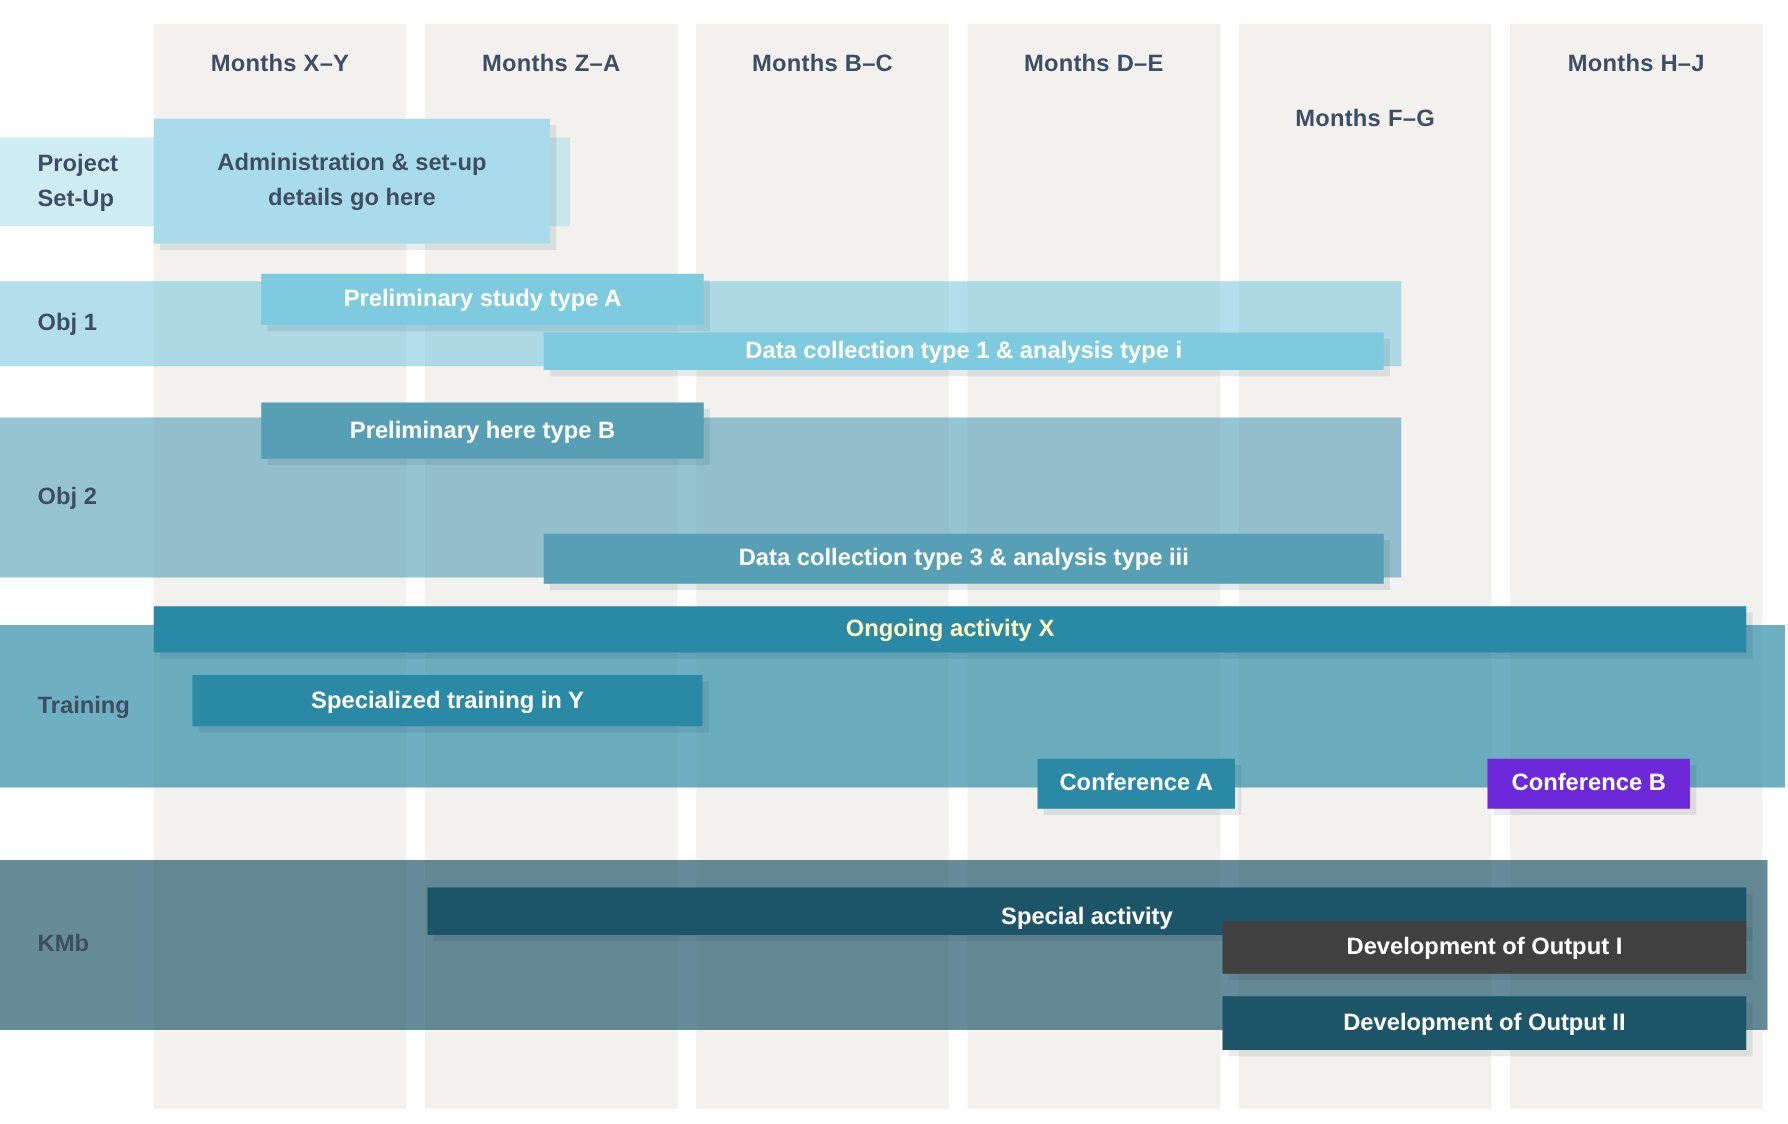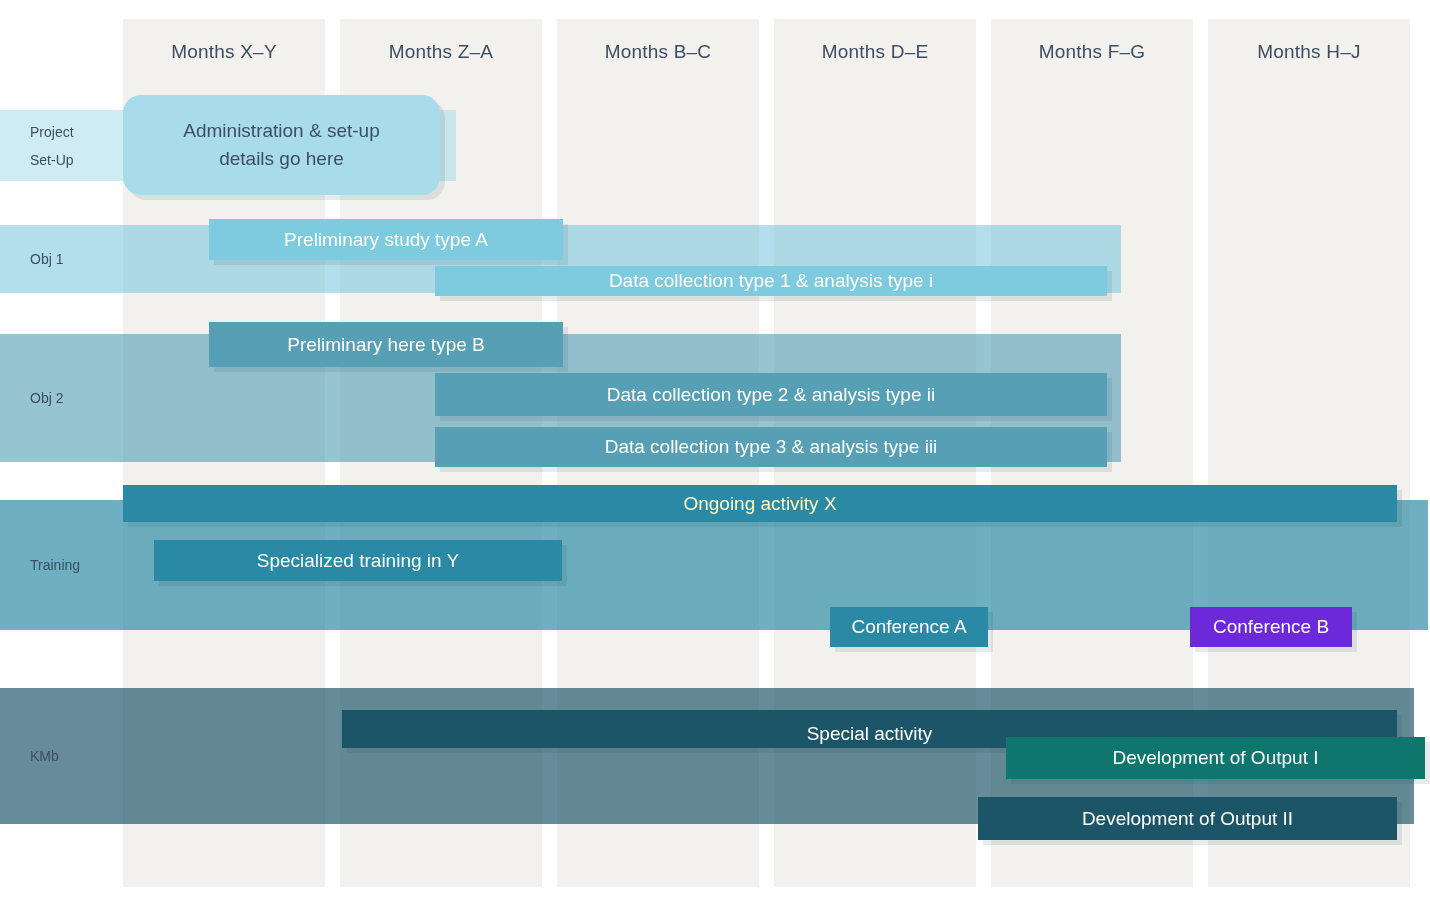--- a/index.html
+++ b/index.html
@@ -2,33 +2,33 @@
 <html><head>
 <meta charset="utf-8">
 <style>
   html,body{margin:0;padding:0;background:#ffffff;}
   #gantt{
     position:relative;
     width:1430px;height:899px;
     background:#ffffff;
     overflow:hidden;
     font-family:"Liberation Sans", sans-serif;
-    font-weight:400;
+    font-weight:700;
   }
   .col-band{position:absolute;top:19px;height:868px;}
   .col-header{
     position:absolute;top:40px;height:24px;
     display:flex;align-items:center;justify-content:center;
     font-size:19px;letter-spacing:0.2px;
   }
   .row-band{position:absolute;}
   .row-label{
     position:absolute;left:30px;width:110px;
     display:flex;flex-direction:column;justify-content:center;
-    font-size:14px;line-height:28px;
+    font-size:19px;line-height:28px;
   }
   .bar{
     position:absolute;
     display:flex;flex-direction:column;align-items:center;justify-content:center;
     font-size:19px;line-height:28px;text-align:center;
     box-shadow:5px 5px 0 rgba(30,60,80,0.10);
     white-space:nowrap;
   }
 </style>
 </head>
@@ -37,51 +37,48 @@
 <div id="gantt" style="width: 1430px; height: 899px; background: rgb(255, 255, 255);">
     <div class="col-band" style="left: 123px; width: 202px; background: rgb(242, 241, 238);"></div>
     <div class="col-header" style="left: 123px; width: 202px; color: rgb(61, 77, 99);">Months X–Y</div>
     <div class="col-band" style="left: 340px; width: 202px; background: rgb(242, 241, 238);"></div>
     <div class="col-header" style="left: 340px; width: 202px; color: rgb(61, 77, 99);">Months Z–A</div>
     <div class="col-band" style="left: 557px; width: 202px; background: rgb(242, 241, 238);"></div>
     <div class="col-header" style="left: 557px; width: 202px; color: rgb(61, 77, 99);">Months B–C</div>
     <div class="col-band" style="left: 774px; width: 202px; background: rgb(242, 241, 238);"></div>
     <div class="col-header" style="left: 774px; width: 202px; color: rgb(61, 77, 99);">Months D–E</div>
     <div class="col-band" style="left: 991px; width: 202px; background: rgb(242, 241, 238);"></div>
-    <div class="col-header" style="left: 991px; width: 202px; color: rgb(61, 77, 99);">Months F–G</div>
+    <div class="col-header" style="left: 991px; width: 202px; color: rgb(61, 77, 99); margin-top: 44px;">Months F–G</div>
     <div class="col-band" style="left: 1208px; width: 202px; background: rgb(242, 241, 238);"></div>
     <div class="col-header" style="left: 1208px; width: 202px; color: rgb(61, 77, 99);">Months H–J</div>
     <div class="row-band" style="left: 0px; top: 110px; width: 456px; height: 71px; background: rgba(168, 220, 234, 0.55);"></div>
     <div class="row-label" style="top: 110px; height: 71px; color: rgb(61, 77, 99);">
       <div>Project</div>
       <div>Set-Up</div>
     </div>
-    <div class="bar" style="left: 123px; top: 95px; width: 317px; height: 100px; background: rgb(168, 220, 234); color: rgb(63, 78, 99); border-radius: 18px;">
+    <div class="bar" style="left: 123px; top: 95px; width: 317px; height: 100px; background: rgb(168, 220, 234); color: rgb(63, 78, 99);">
       <div>Administration &amp; set-up</div>
       <div>details go here</div>
     </div>
     <div class="row-band" style="left: 0px; top: 225px; width: 1121px; height: 68px; background: rgba(126, 202, 222, 0.6);"></div>
     <div class="row-label" style="top: 225px; height: 68px; color: rgb(61, 77, 99);">
       <div>Obj 1</div>
     </div>
     <div class="bar" style="left: 209px; top: 219px; width: 354px; height: 41px; background: rgb(126, 202, 222); color: rgb(255, 255, 255);">
       <div>Preliminary study type A</div>
     </div>
     <div class="bar" style="left: 435px; top: 266px; width: 672px; height: 30px; background: rgb(126, 202, 222); color: rgb(255, 255, 255);">
       <div>Data collection type 1 &amp; analysis type i</div>
     </div>
     <div class="row-band" style="left: 0px; top: 334px; width: 1121px; height: 128px; background: rgba(87, 159, 180, 0.62);"></div>
     <div class="row-label" style="top: 334px; height: 128px; color: rgb(61, 77, 99);">
       <div>Obj 2</div>
     </div>
     <div class="bar" style="left: 209px; top: 322px; width: 354px; height: 45px; background: rgb(87, 159, 180); color: rgb(255, 255, 255);">
       <div>Preliminary here type B</div>
-    </div>
-    <div class="bar" style="left: 435px; top: 373px; width: 672px; height: 43px; background: rgb(87, 159, 180); color: rgb(255, 255, 255);">
-      <div>Data collection type 2 &amp; analysis type ii</div>
     </div>
     <div class="bar" style="left: 435px; top: 427px; width: 672px; height: 40px; background: rgb(87, 159, 180); color: rgb(255, 255, 255);">
       <div>Data collection type 3 &amp; analysis type iii</div>
     </div>
     <div class="row-band" style="left: 0px; top: 500px; width: 1428px; height: 130px; background: rgba(42, 137, 164, 0.68);"></div>
     <div class="row-label" style="top: 500px; height: 130px; color: rgb(61, 77, 99);">
       <div>Training</div>
     </div>
     <div class="bar" style="left: 123px; top: 485px; width: 1274px; height: 37px; background: rgb(42, 137, 164); color: #fef9c3;">
       <div>Ongoing activity X</div>
@@ -95,19 +92,19 @@
     <div class="bar" style="left: 1190px; top: 607px; width: 162px; height: 40px; background: #6d28d9; color: rgb(255, 255, 255);">
       <div>Conference B</div>
     </div>
     <div class="row-band" style="left: 0px; top: 688px; width: 1414px; height: 136px; background: rgba(29, 85, 104, 0.68);"></div>
     <div class="row-label" style="top: 688px; height: 136px; color: rgb(61, 77, 99);">
       <div>KMb</div>
     </div>
     <div class="bar" style="left: 342px; top: 710px; width: 1055px; height: 38px; background: rgb(29, 85, 104); color: rgb(255, 255, 255); justify-content: flex-end;">
       <div>Special activity</div>
     </div>
-    <div class="bar" style="left: 978px; top: 737px; width: 419px; height: 42px; background: #0f766e; color: rgb(255, 255, 255); margin-left: 28px;">
+    <div class="bar" style="left: 978px; top: 737px; width: 419px; height: 42px; background: #404040; color: rgb(255, 255, 255);">
       <div>Development of Output I</div>
     </div>
     <div class="bar" style="left: 978px; top: 797px; width: 419px; height: 43px; background: rgb(29, 85, 104); color: rgb(255, 255, 255);">
       <div>Development of Output II</div>
     </div>
   </div>
 
 </body></html>

